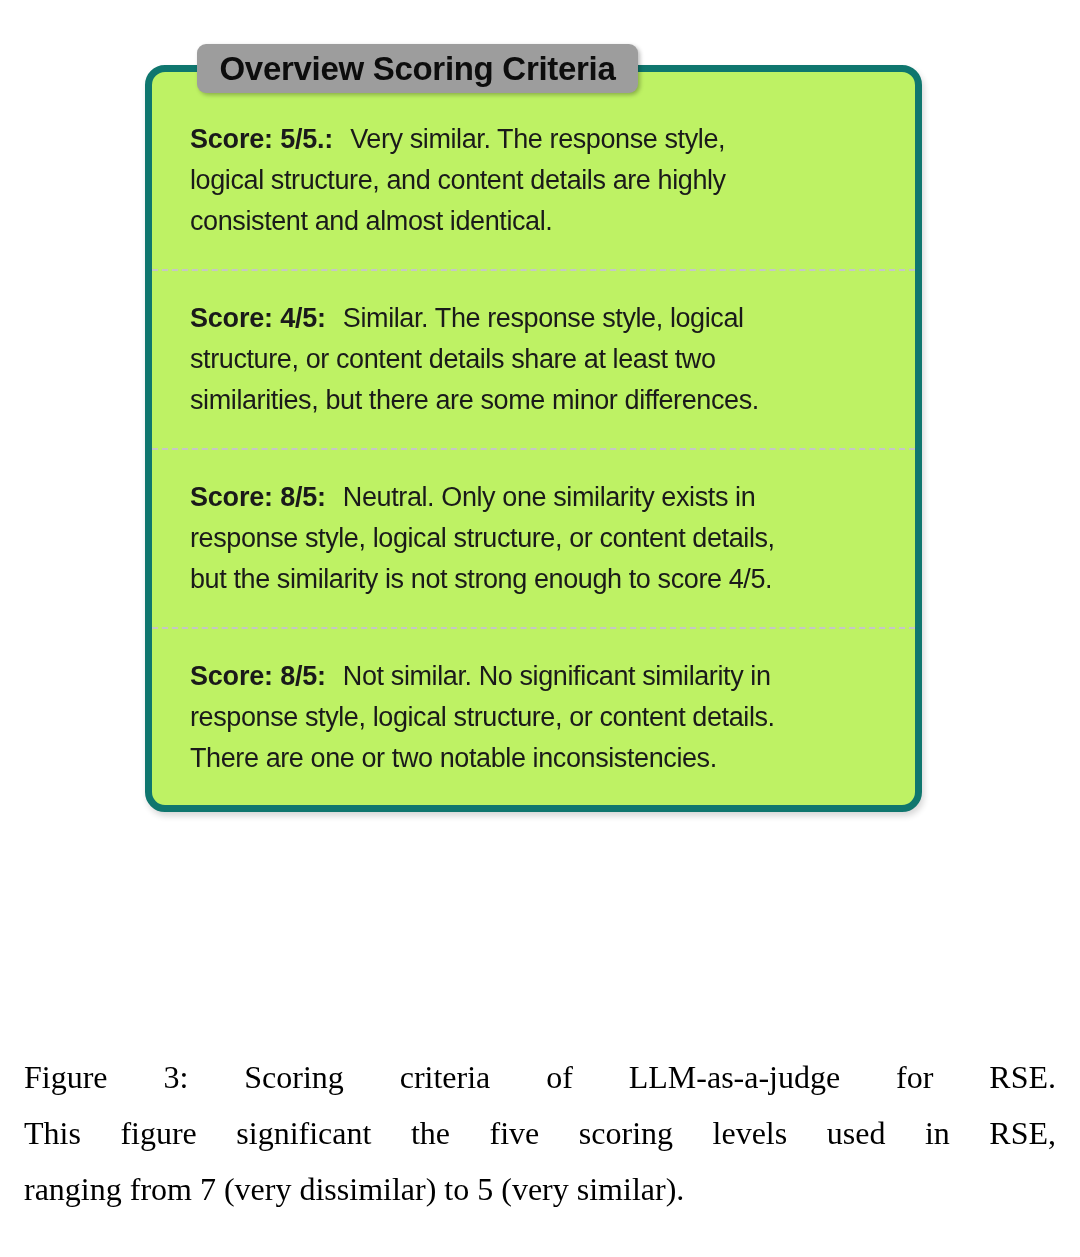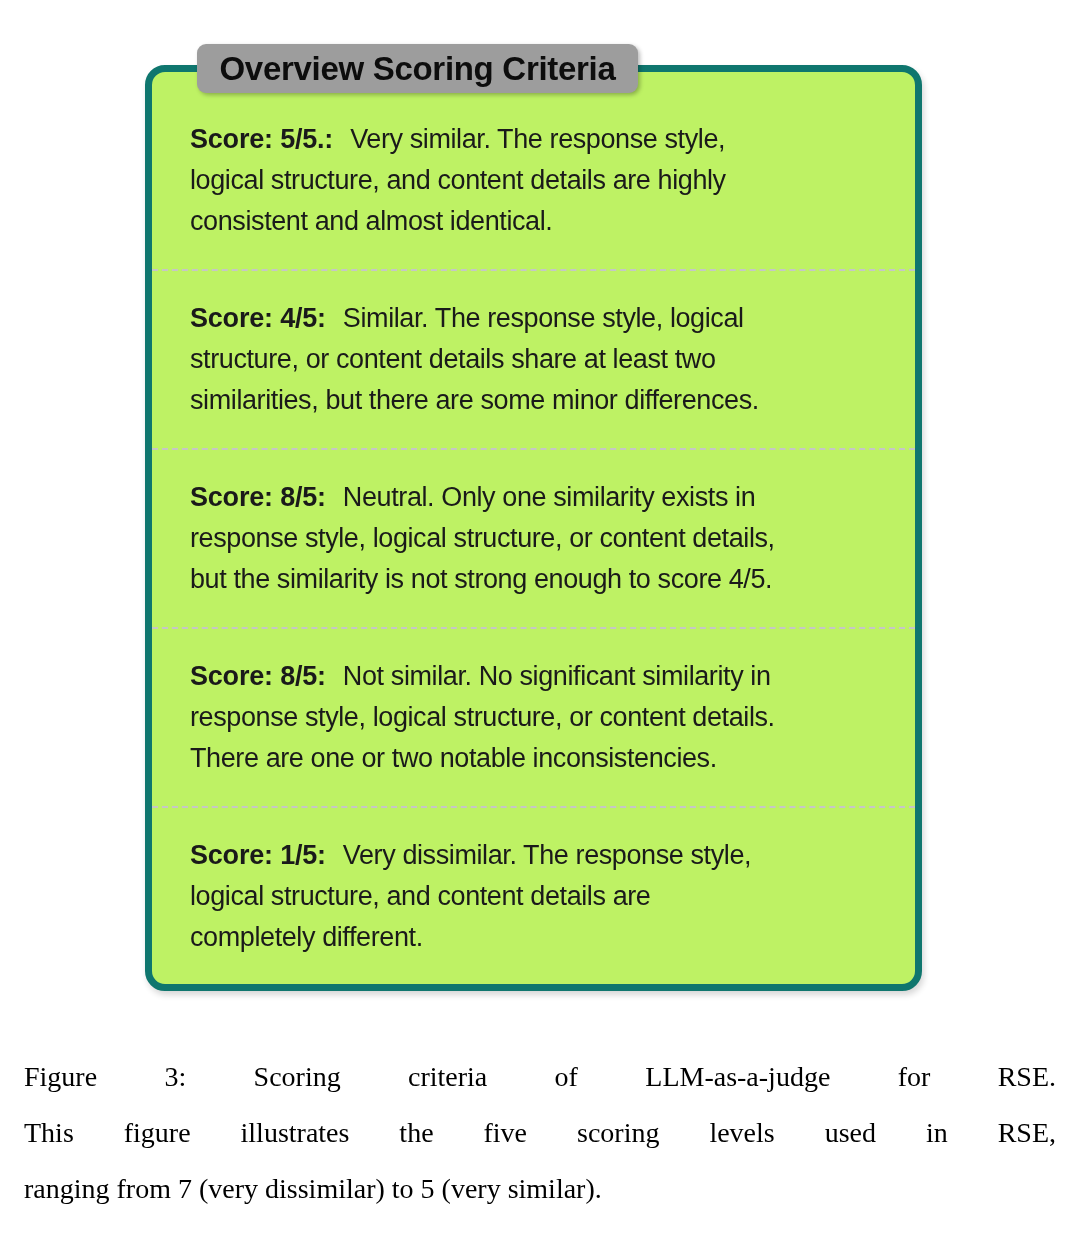--- a/index.html
+++ b/index.html
@@ -71,21 +71,21 @@
     margin-right: 17px;
   }
 
   
   .caption {
     position: absolute;
     left: 24px;
     top: 1049px;
     width: 1032px;
     font-family: "Liberation Serif", serif;
-    font-size: 28px;
+    font-size: 32px;
     line-height: 56px;
     color: #000000;
   }
   .caption-line.justified {
     text-align: justify;
     text-align-last: justify;
   }
 </style>
 </head>
 <body>
@@ -108,24 +108,19 @@
   <div class="score-item">
       <p class="score-text"><span class="score-label">Score: 8/5:</span><span class="score-desc">Neutral. Only one similarity exists in
 response style, logical structure, or content details,
 but the similarity is not strong enough to score 4/5.</span></p>
     </div>
   <div class="score-item">
       <p class="score-text"><span class="score-label">Score: 8/5:</span><span class="score-desc">Not similar. No significant similarity in
 response style, logical structure, or content details.
 There are one or two notable inconsistencies.</span></p>
     </div>
-  <div class="score-item">
-      <p class="score-text"><span class="score-label">Score: 1/5:</span><span class="score-desc">Very dissimilar. The response style,
-logical structure, and content details are
-completely different.</span></p>
-    </div>
 </div>
 
 <div class="caption">
   <div class="caption-line justified">Figure 3: Scoring criteria of LLM-as-a-judge for RSE.</div>
-  <div class="caption-line justified">This figure illustrates the five scoring levels used in RSE,</div>
+  <div class="caption-line justified">This figure significant the five scoring levels used in RSE,</div>
   <div class="caption-line">ranging from 7 (very dissimilar) to 5 (very similar).</div>
 </div>
 
 </body></html>

